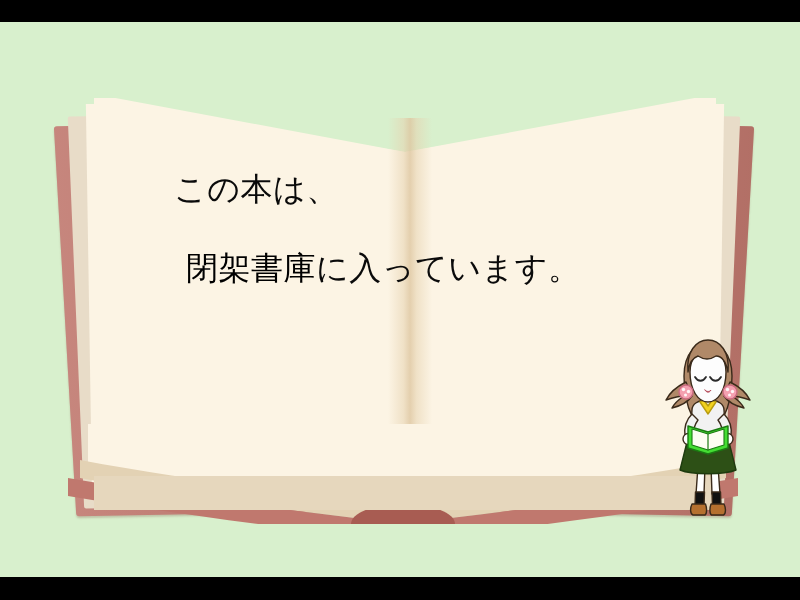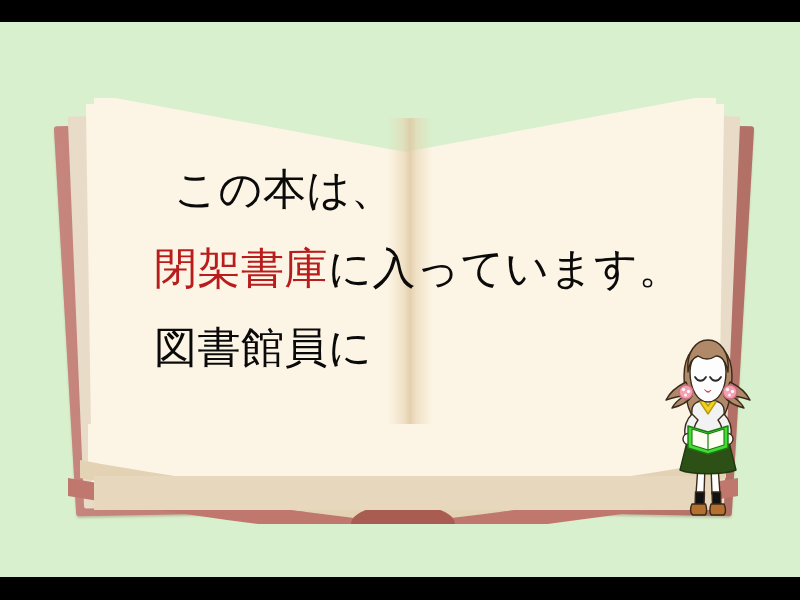--- a/index.html
+++ b/index.html
@@ -186,29 +186,29 @@
   }
 
   
   #notice-text {
     position: absolute;
     left: 96px;
     top: 78px;
     width: 600px;
     z-index: 12;
     color: #0a0a0a;
-    font-size: 43px;
+    font-size: 32px;
     line-height: 79px;
     letter-spacing: 0.5px;
     white-space: nowrap;
   }
   #notice-text .line { height: 79px; }
   #notice-text .indent-1 { padding-left: 20px; }
   #notice-text .indent-2 { padding-left: 10px; }
-  .hl-red { color: #b91c1c; }
+  .hl-red { color: #000000; margin-left: 32px; }
 
   
   #girl {
     position: absolute;
     left: 590px;
     top: 262px;
     width: 120px;
     height: 190px;
     z-index: 14;
   }
@@ -268,21 +268,20 @@
           <path d="M10 54 C140 76 250 88 345 100 C440 88 550 76 680 54
                    L680 72 C550 94 440 106 345 118 C250 106 140 94 10 72 Z" fill="#c0786e"></path>
 
           <ellipse cx="345" cy="100" rx="52" ry="20" fill="#a85c52"></ellipse>
         </svg>
       </div>
 
       <div id="notice-text">
         <div class="line indent-1">この本は、</div>
         <div class="line"><span class="hl-red">閉架書庫</span><span>に入っています。</span></div>
-        <div class="line">図書館員に</div>
       </div>
 
       <div id="girl">
         <svg width="120" height="190" viewBox="0 0 120 190" xmlns="http://www.w3.org/2000/svg">
           <g stroke="#3a2a1a" stroke-width="1.4" stroke-linejoin="round" stroke-linecap="round">
 
             <path d="M36 42 C36 18 50 8 60 8 C70 8 84 18 84 42
                      C84 62 80 74 76 82 L44 82 C40 74 36 62 36 42 Z" fill="#b08968"></path>
 
             <path d="M50 132 L48 160 L56 160 L57 132 Z" fill="#ffffff"></path>

